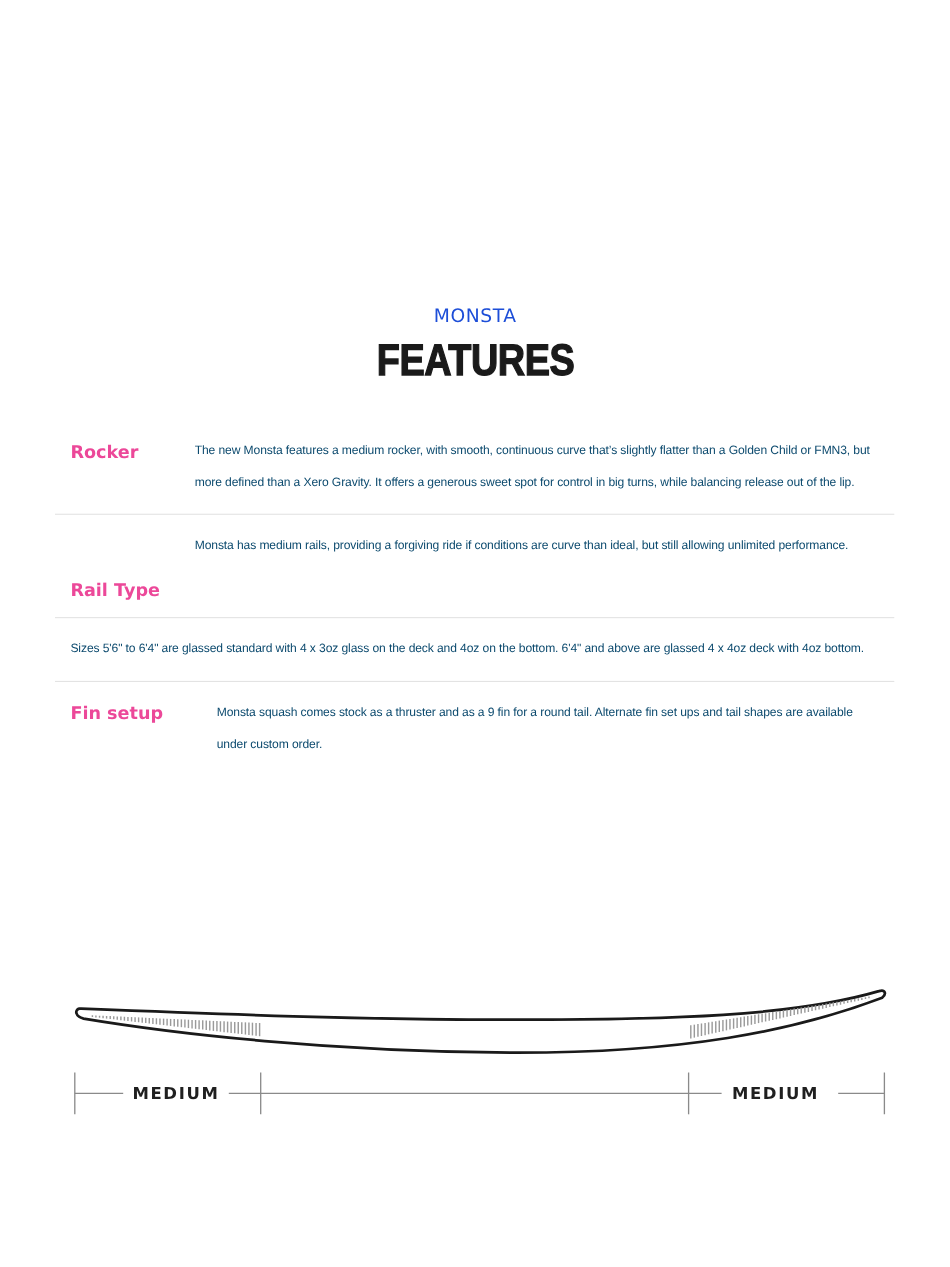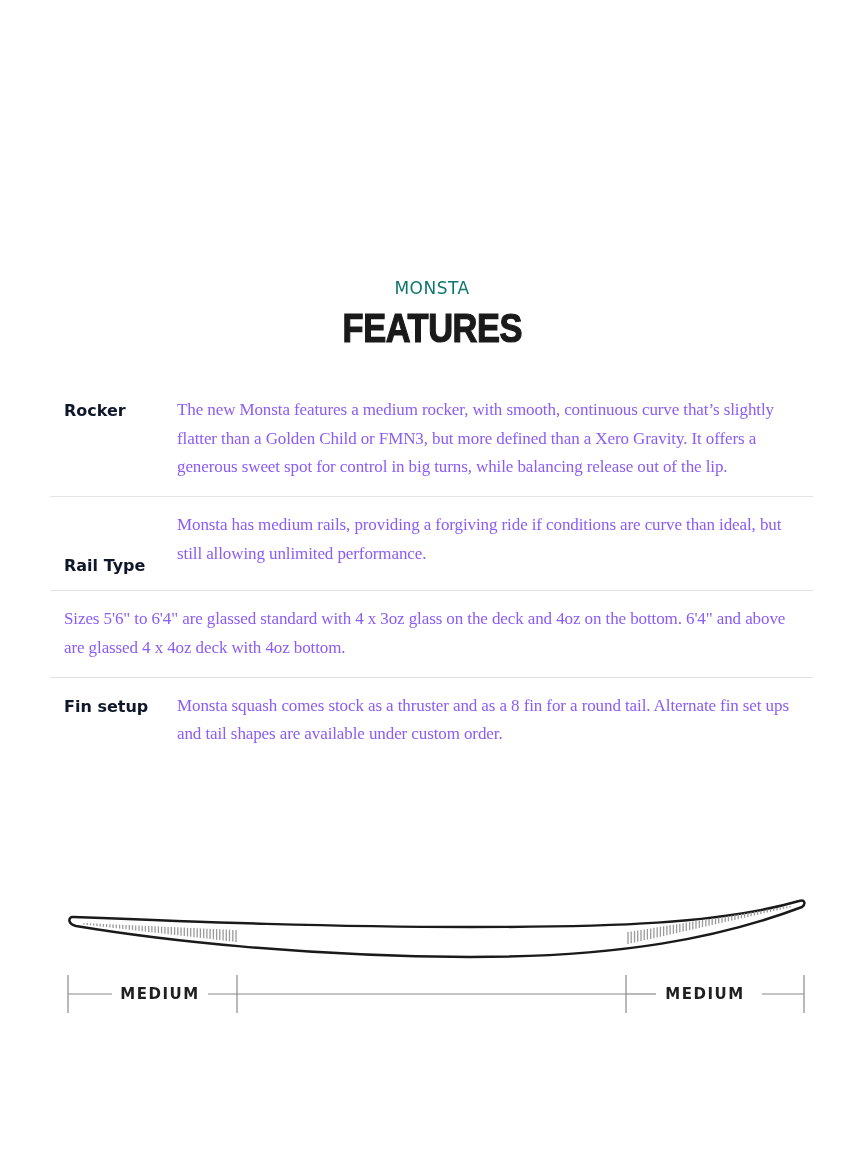--- a/index.html
+++ b/index.html
@@ -18,21 +18,21 @@
     .header {
       position: absolute;
       top: 277px;
       left: 0;
       width: 864px;
       text-align: center;
     }
     .eyebrow {
       font-family: "DejaVu Sans", sans-serif;
       font-size: 17px;
-      color: #0f766e;
+      color: #1d4ed8;
       letter-spacing: 0.5px;
       line-height: 22px;
       font-weight: normal;
     }
     .title {
       margin-top: 8px;
       font-family: "Liberation Sans", sans-serif;
       font-weight: bold;
       font-size: 40px;
       line-height: 42px;
@@ -50,37 +50,38 @@
       width: 763px;
     }
     .row {
       display: flex;
       border-bottom: 1px solid #e3e3e3;
       padding: 0 0 14px 14px;
       margin-bottom: 14px;
     }
     .row:last-child {
       border-bottom: none;
+      gap: 20px;
     }
     .row-label {
       width: 113px;
       flex: 0 0 113px;
       font-family: "DejaVu Sans", sans-serif;
       font-weight: bold;
       font-size: 16px;
       line-height: 20px;
-      color: #0f172a;
+      color: #ec4899;
       padding-top: 5px;
     }
     .row-text {
       flex: 1;
-      font-family: Liberation Serif, serif;
-      font-size: 17px;
+      font-family: Liberation Sans, sans-serif;
+      font-size: 11px;
       line-height: 28.7px;
-      color: #8b5cf6;
+      color: #0c4a6e;
       padding-right: 10px;
       letter-spacing: -0.1px;
     }
     .diagram {
       position: absolute;
       top: 880px;
       left: 0;
       width: 830px;
       height: 150px;
     }
@@ -114,21 +115,21 @@
     </div>
     <div class="row-text">Monsta has medium rails, providing a forgiving ride if conditions are curve than ideal, but still allowing unlimited performance.</div>
   </div>
   <div class="row">
     <div class="row-text">Sizes 5'6" to 6'4" are glassed standard with 4 x 3oz glass on the deck and 4oz on the bottom. 6'4" and above are glassed 4 x 4oz deck with 4oz bottom.</div>
   </div>
   <div class="row">
     <div class="row-label">
       <span>Fin setup</span>
     </div>
-    <div class="row-text">Monsta squash comes stock as a thruster and as a 8 fin for a round tail. Alternate fin set ups and tail shapes are available under custom order.</div>
+    <div class="row-text">Monsta squash comes stock as a thruster and as a 9 fin for a round tail. Alternate fin set ups and tail shapes are available under custom order.</div>
   </div>
 </div>
 
 <div class="diagram">
   <svg width="864" height="150" viewBox="0 0 864 150" xmlns="http://www.w3.org/2000/svg">
 
     <path d="M72 37 C 68 38, 68 44, 76 46 C 160 60, 300 76, 470 77 C 620 77, 720 58, 802 27 C 806 24, 805 19, 799 21 C 720 44, 610 47, 470 47 C 330 47, 200 42, 74 37 Z" fill="#ffffff" stroke="#1a1a1a" stroke-width="2.5" stroke-linejoin="round"></path>
 
     <g id="tail-hatch">
         <line x1="84.0" x2="84.0" y1="43.0" y2="44.5" stroke="#9a9a9a" stroke-width="1.3"></line>

